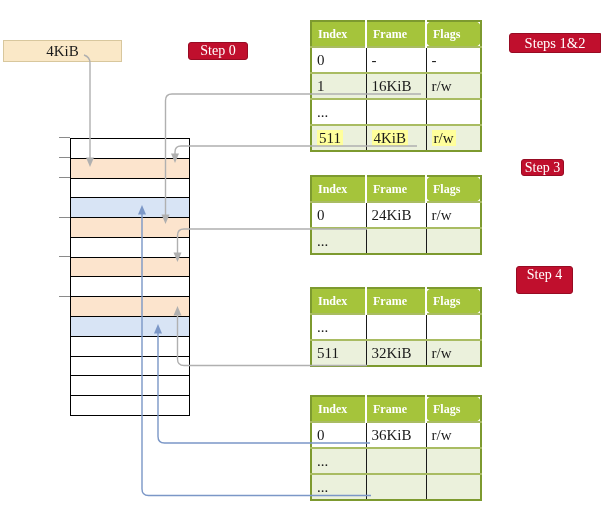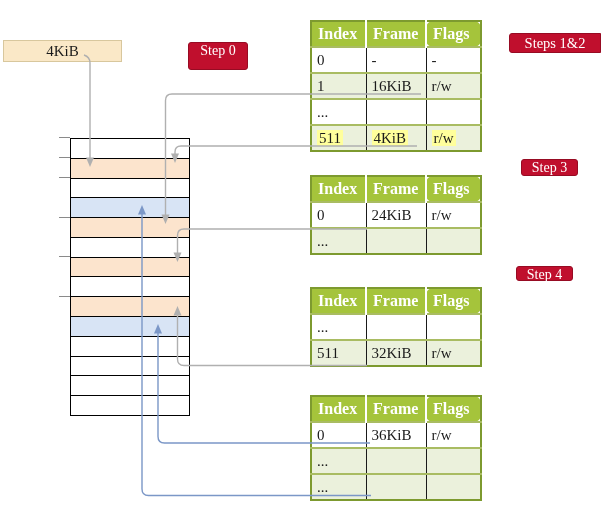--- a/index.html
+++ b/index.html
@@ -15,44 +15,44 @@
     background:#FAE8C7;border:1px solid #d8c79d;box-sizing:border-box;
     display:flex;align-items:center;justify-content:center;
     font-size:15px;
   }
   
   .badge{
     position:absolute;background:#C00F2D;border:1px solid #970b23;
     border-radius:3px;box-sizing:border-box;
     color:#fff;font-size:14px;line-height:16px;text-align:center;
   }
-  .b-step0 {left:188px;top:42px; width:60px;height:28px;}
+  .b-step0 {left:188px;top:42px; width:60px;height:18px;}
   .b-steps12{left:509px;top:17px; width:92px;height:20px;line-height:18px;font-size:14.5px;border-top-right-radius:0;border-bottom-right-radius:0;margin-top:16px;}
-  .b-step3 {left:521px;top:159px;width:57px;height:17px;line-height:15px;}
-  .b-step4 {left:516px;top:266px;width:57px;height:15px;line-height:15px;}
+  .b-step3 {left:521px;top:159px;width:43px;height:17px;line-height:15px;}
+  .b-step4 {left:516px;top:266px;width:57px;height:28px;line-height:15px;}
   
   .memcol{
     position:absolute;left:70px;top:138px;width:120px;height:278px;
     border:1.5px solid #000;box-sizing:border-box;
     display:flex;flex-direction:column;
   }
   .mrow{flex:1;border-top:1px solid #000;}
   .mrow:first-child{border-top:none;}
   .c-white{background:#ffffff;}
   .c-peach{background:#FCE4CD;}
   .c-blue {background:#D8E4F5;}
   .tick{position:absolute;left:59px;width:11px;height:0;border-top:1.5px solid #8a8a8a;}
   
   table.pt{
     position:absolute;left:310px;width:170px;
     border-collapse:collapse;table-layout:fixed;
     border:2.5px solid #7D9A2F;
   }
   .pt th{
-    background:#A5C43B;color:#fff;font-weight:bold;font-size:16px;
+    background:#A5C43B;color:#fff;font-weight:bold;font-size:12px;
     height:24px;text-align:left;padding:0 0 0 6px;
     border-right:2px solid #fff;border-bottom:1px solid #7D9A2F;
   }
   .pt th:last-child{border-right:none;border-radius:7px;}
   .pt td{
     background:#fff;font-size:15px;height:24px;padding:0 0 0 5px;
     border-right:1.5px solid #1a1a1a;border-top:2px solid #A9BC62;
     white-space:nowrap;overflow:hidden;
   }
   .pt td:last-child{border-right:none;}

